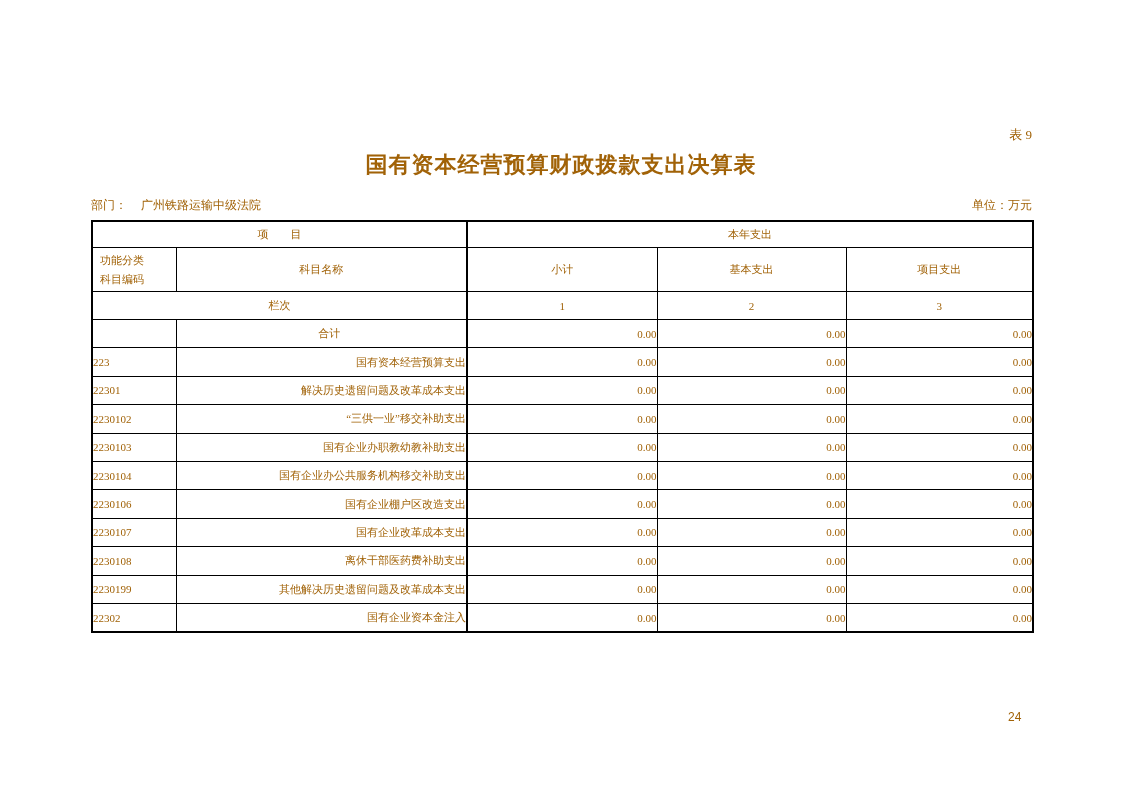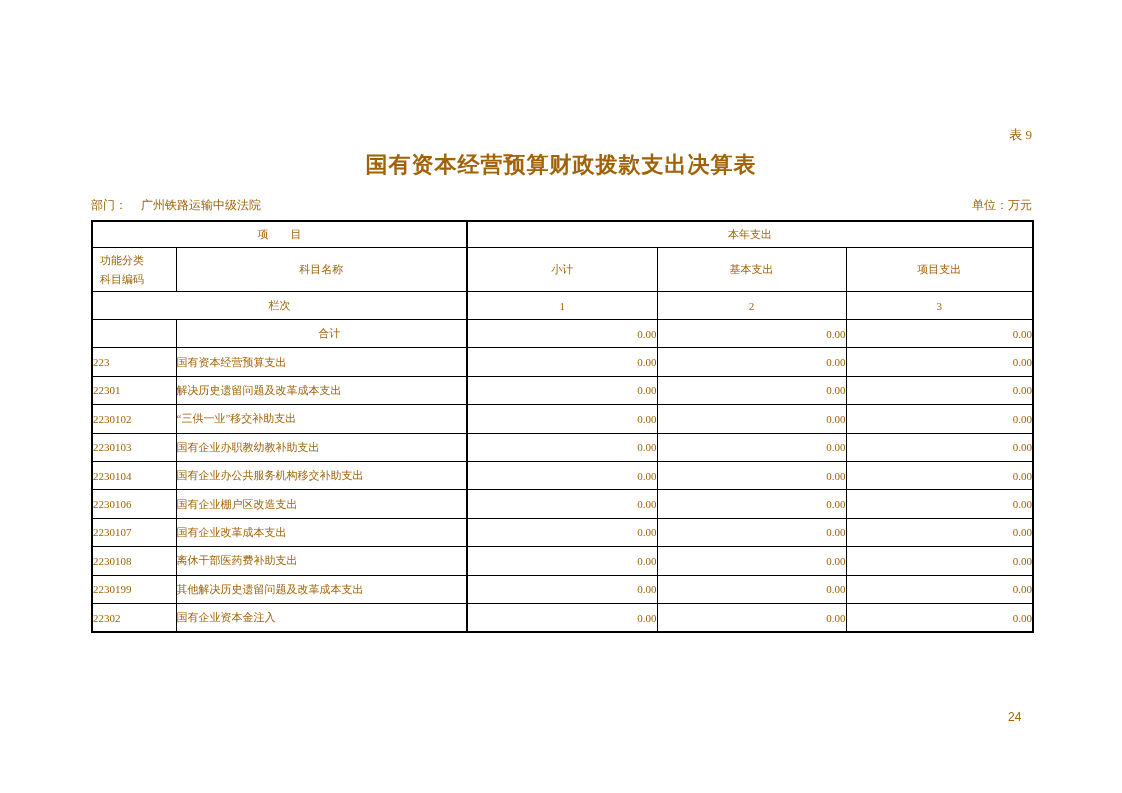--- a/index.html
+++ b/index.html
@@ -68,21 +68,21 @@
   .hrow2 th { height: 43px; text-align: center; border-bottom: 2px solid #000; }
   .code-h {
     text-align: left !important;
     padding-left: 7px !important;
     line-height: 19px;
   }
   .code-h span { display: block; }
   .rankrow td { height: 27px; text-align: center; border-bottom: 2px solid #000; }
   tbody td { height: 27.4px; }
   .c-code { text-align: left; padding-left: 7px; }
-  .c-name { text-align: left; padding-left: 9px; }
+  .c-name { text-align: right; padding-left: 9px; }
   .c-val { text-align: right; padding-right: 8px; }
   .b-left-thick { border-left: 2px solid #000 !important; }
   .total-row .c-name { text-align: center; padding-left: 16px; }
   .page-number {
     position: absolute;
     top: 710px;
     left: 1008px;
     font-size: 12px;
     font-family: "Liberation Sans", "DejaVu Sans", sans-serif;
   }

